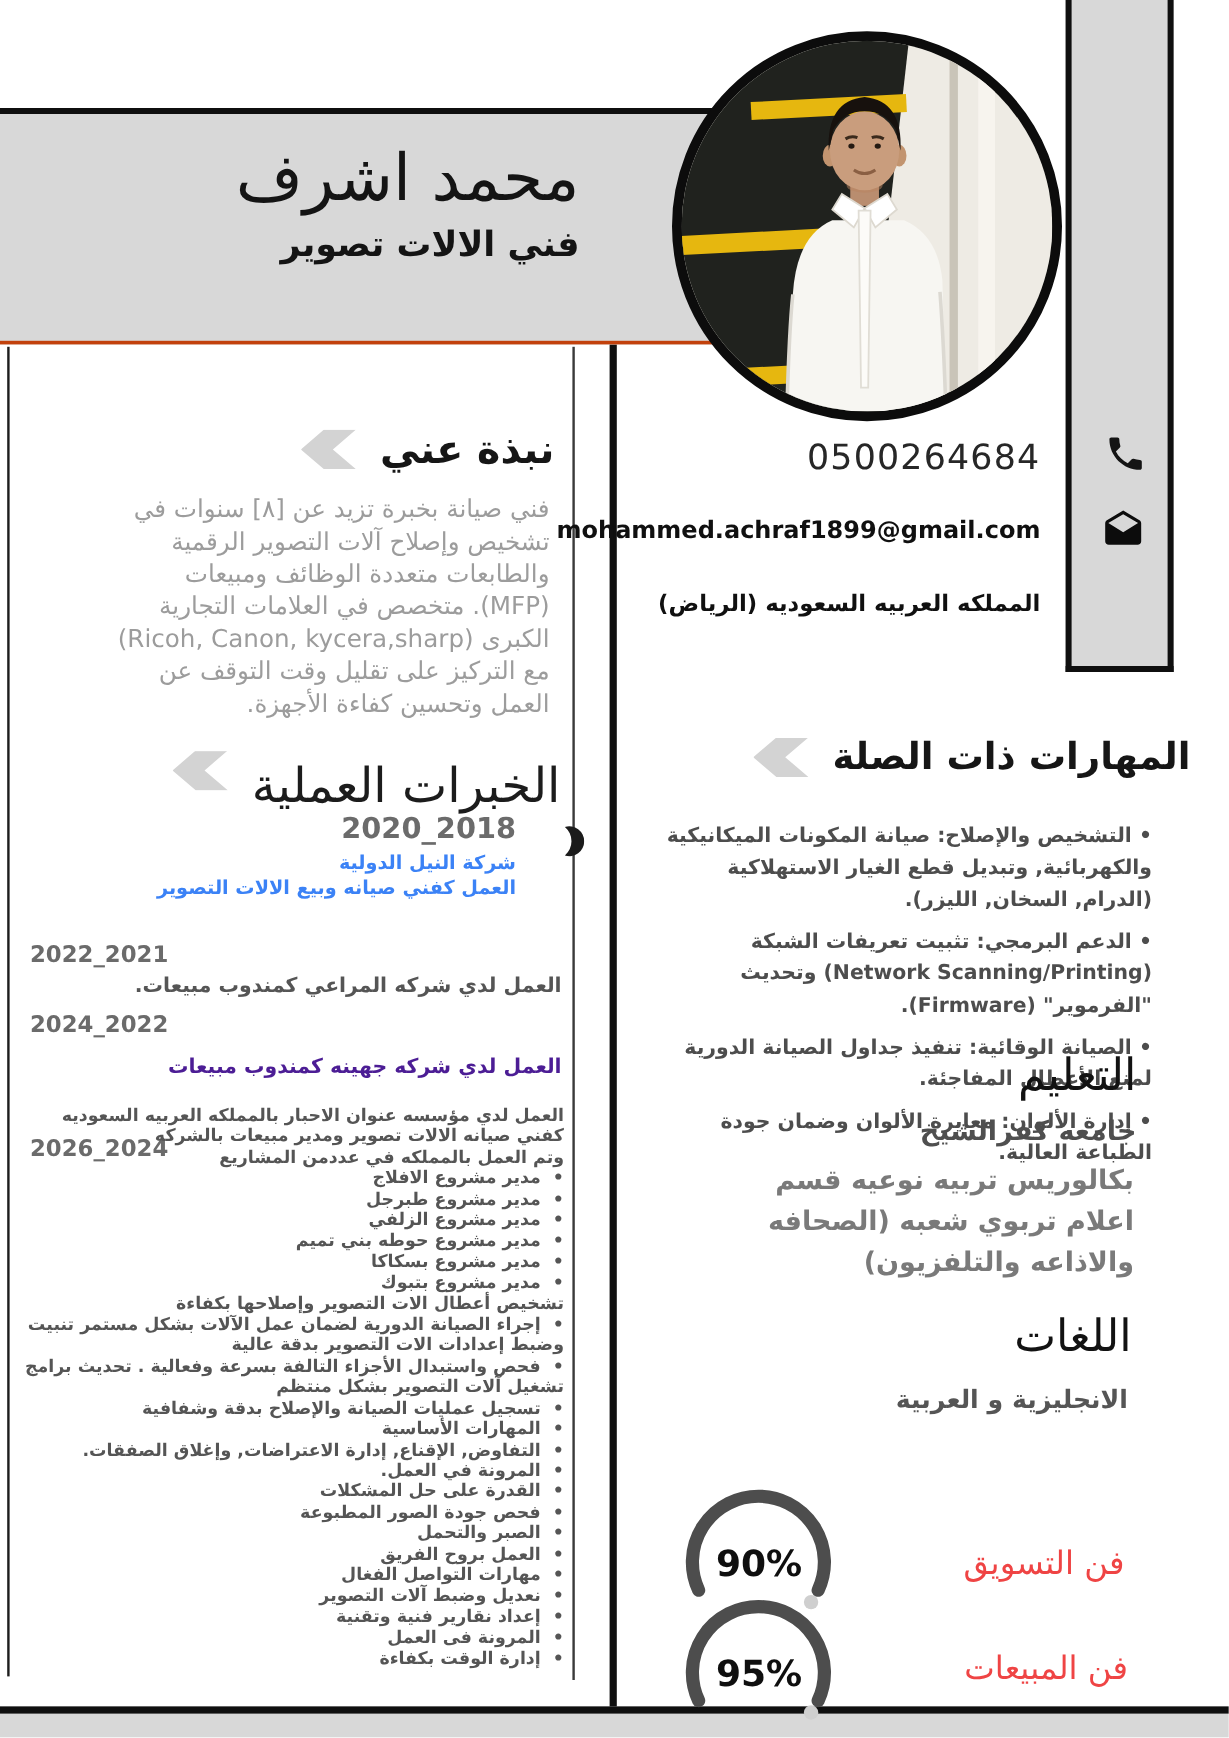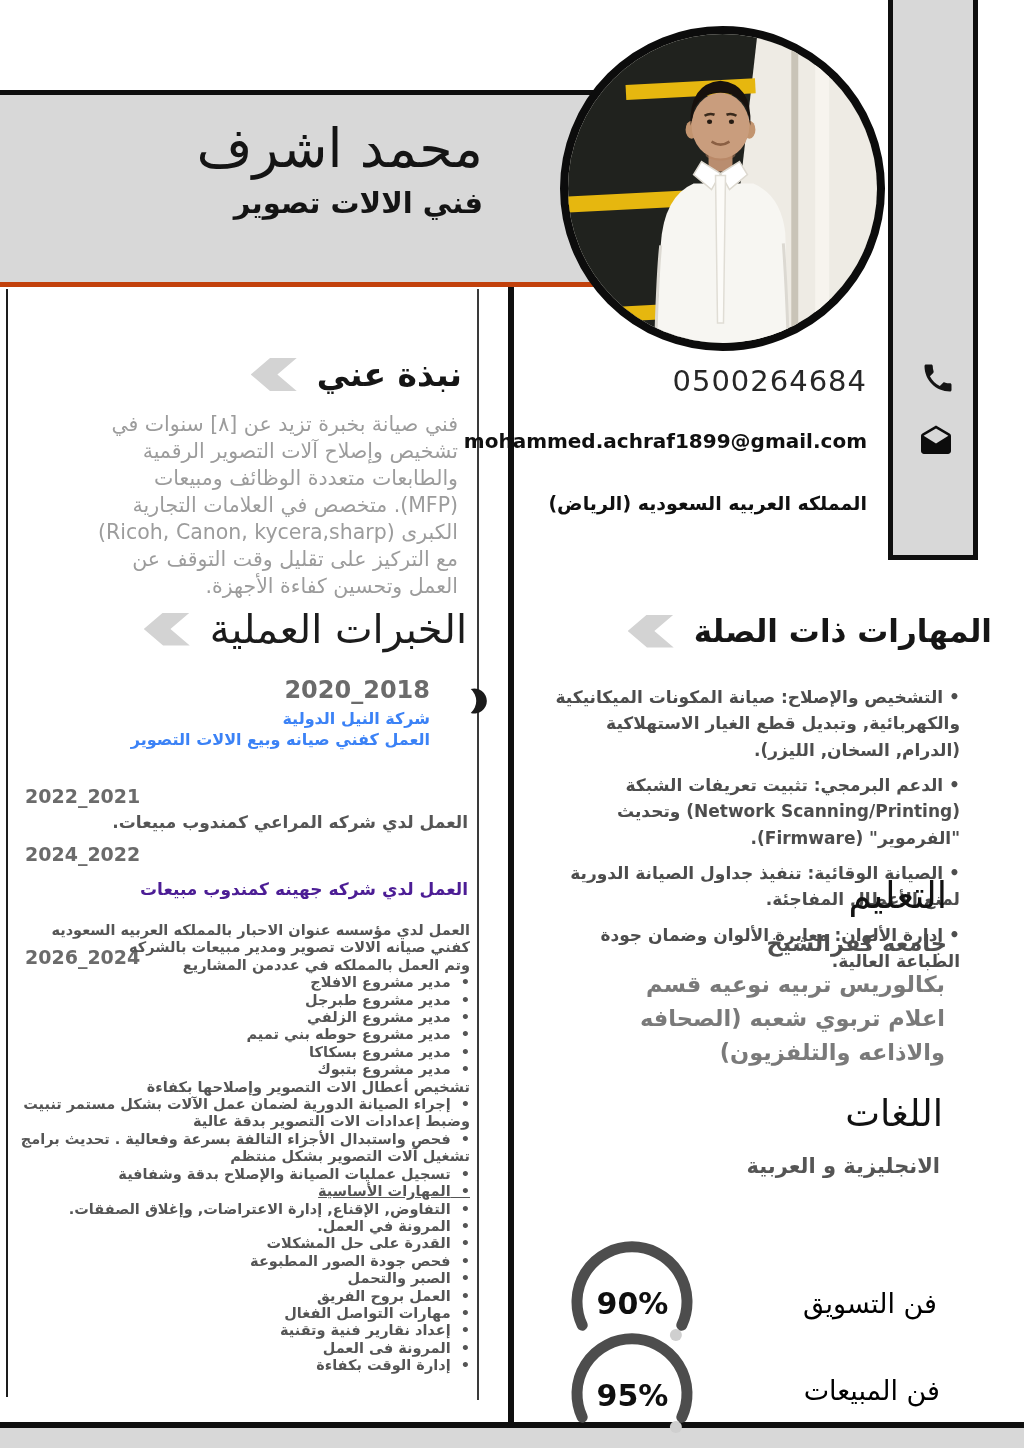--- a/index.html
+++ b/index.html
@@ -11,21 +11,21 @@
 
   
   .left-frame-line{left:6px;top:289px;width:2px;height:1108px;background:#1d1d1d;}
   .divider-thick{left:508px;top:287px;width:6px;height:1136px;background:#0f0f0f;}
   .timeline-line{left:477px;top:289px;width:2px;height:1111px;background:#3a3a3a;}
   .footer-bar{left:0;top:1422px;width:1024px;height:26px;background:#d8d8d8;border-top:6px solid #0f0f0f;box-sizing:border-box;}
   .right-bar{left:888px;top:0;width:90px;height:560px;background:#d8d8d8;border:5px solid #0f0f0f;border-top:none;box-sizing:border-box;}
 
   
   .banner{left:0;top:90px;width:645px;height:197px;background:#d8d8d8;
-    border-top:5px solid #0f0f0f;border-bottom:5px solid #c2410c;box-sizing:border-box;
+    border-top:5px solid #0f0f0f;border-bottom:3px solid #c2410c;box-sizing:border-box;
     padding-right:162px;z-index:1;}
   .banner .name{margin-top:24px;font-size:54px;color:#141414;font-weight:500;line-height:1.1;}
   .banner .subtitle{margin-top:8px;font-size:29px;color:#141414;font-weight:bold;}
 
   
   .photo{left:560px;top:26px;width:325px;height:325px;border-radius:50%;
     border:8px solid #0c0c0c;box-sizing:border-box;overflow:hidden;z-index:5;background:#20221e;}
   .photo svg{display:block;width:100%;height:100%;}
 
   
@@ -33,21 +33,21 @@
   .email-text{top:429px;right:157px;font-size:20px;font-weight:bold;color:#101010;}
   .location-text{top:492px;right:157px;font-size:19px;font-weight:bold;color:#101010;}
   .icon-phone{left:920px;top:360px;width:36px;height:36px;}
   .icon-mail{left:915px;top:424px;width:42px;height:36px;}
 
   
   .sec-row{display:flex;align-items:center;gap:20px;}
   .chevron{background:#d3d3d3;clip-path:polygon(100% 0,42% 0,0 50%,42% 100%,100% 100%,58% 50%);}
   .chev-sm{width:46px;height:33px;}
   .h-heavy{font-weight:800;color:#161616;}
-  .h-light{font-weight:500;color:#1c1c1c;}
+  .h-light{font-weight:500;color:#1c1c1c;margin-top:26px;}
 
   .about-header{top:355px;right:562px;}
   .about-header .t{font-size:33px;}
   .about-lines{top:411px;right:566px;margin-left:24px;}
   .about-lines div{font-size:20.5px;line-height:27px;color:#9c9c9c;font-weight:500;white-space:nowrap;}
 
   .exp-header{top:606px;right:557px;}
   .exp-header .t{font-size:40px;}
 
   .skills-header{top:613px;right:32px;}
@@ -63,38 +63,38 @@
   .y3{top:843px;left:25px;font-size:19px;}
   .y4{top:901px;left:25px;font-size:19px;margin-top:45px;}
   .e1-lines{top:708px;right:594px;text-align:right;}
   .e1-lines .xline{font-size:16px;line-height:21px;font-weight:bold;color:#3b82f6;}
   .e2-line{top:812px;right:556px;font-size:17px;font-weight:bold;color:#555;}
   .e3-line{top:879px;right:556px;font-size:17px;font-weight:bold;color:#4c1d95;}
   .e4-lines{top:922px;right:554px;width:460px;text-align:right;}
   .e4-lines .xline{font-size:14.5px;line-height:17.4px;font-weight:bold;color:#555;margin:0;}
   .xline.bullet::before{content:"•\00a0\00a0";}
   .xline.bulletu::before{content:"•\00a0\00a0";}
-  .xline.bulletu{text-decoration:underline;}
+  .xline.bulletu{}
 
   .crescent{left:461px;top:688px;width:26px;height:26px;}
 
   
   .edu-header{top:874px;right:77px;font-size:37px;font-weight:500;color:#121212;}
   .edu-school{top:930px;right:77px;font-size:22.5px;font-weight:bold;color:#4f4f4f;}
   .edu-degree{top:968px;right:79px;width:348px;font-size:22.5px;font-weight:bold;color:#7a7a7a;line-height:1.5;text-align:right;}
   .lang-header{top:1092px;right:81px;font-size:37px;font-weight:500;color:#121212;}
   .lang-text{top:1154px;right:84px;font-size:21px;font-weight:bold;color:#555;}
 
   
   .gauge1{left:557px;top:1237px;}
   .gauge2{left:557px;top:1329px;}
   .pct{width:115px;text-align:center;font-size:30px;font-weight:bold;color:#0f0f0f;}
   .pct1{left:575px;top:1286px;}
   .pct2{left:575px;top:1378px;}
-  .glabel{font-size:27px;font-weight:500;color:#000000;}
+  .glabel{font-size:27px;font-weight:500;color:#ef4444;}
   .glabel1{top:1288px;right:87px;}
   .glabel2{top:1375px;right:84px;}
 </style>
 </head>
 <body>
 
 <div class="abs left-frame-line"></div>
 <div class="abs divider-thick"></div>
 <div class="abs timeline-line"></div>
 <div class="abs right-bar"></div>
@@ -203,20 +203,21 @@
     <div class="xline bullet">فحص واستبدال الأجزاء التالفة بسرعة وفعالية . تحديث برامج تشغيل آلات التصوير بشكل منتظم</div>
     <div class="xline bullet">تسجيل عمليات الصيانة والإصلاح بدقة وشفافية</div>
     <div class="xline bulletu">المهارات الأساسية</div>
     <div class="xline bullet">التفاوض, الإقناع, إدارة الاعتراضات, وإغلاق الصفقات.</div>
     <div class="xline bullet">المرونة في العمل.</div>
     <div class="xline bullet">القدرة على حل المشكلات</div>
     <div class="xline bullet">فحص جودة الصور المطبوعة</div>
     <div class="xline bullet">الصبر والتحمل</div>
     <div class="xline bullet">العمل بروح الفريق</div>
     <div class="xline bullet">مهارات التواصل الفغال</div>
+    <div class="xline bullet">نعديل وضبط آلات التصوير</div>
     <div class="xline bullet">إعداد نقارير فنية وتقنية</div>
     <div class="xline bullet">المرونة فى العمل</div>
     <div class="xline bullet">إدارة الوقت بكفاءة</div>
   </div>
 
 <div class="abs sec-row skills-header">
   <span class="t h-heavy">المهارات ذات الصلة</span>
   <span class="chevron chev-sm"></span>
 </div>
 <ul class="abs skills-list">

